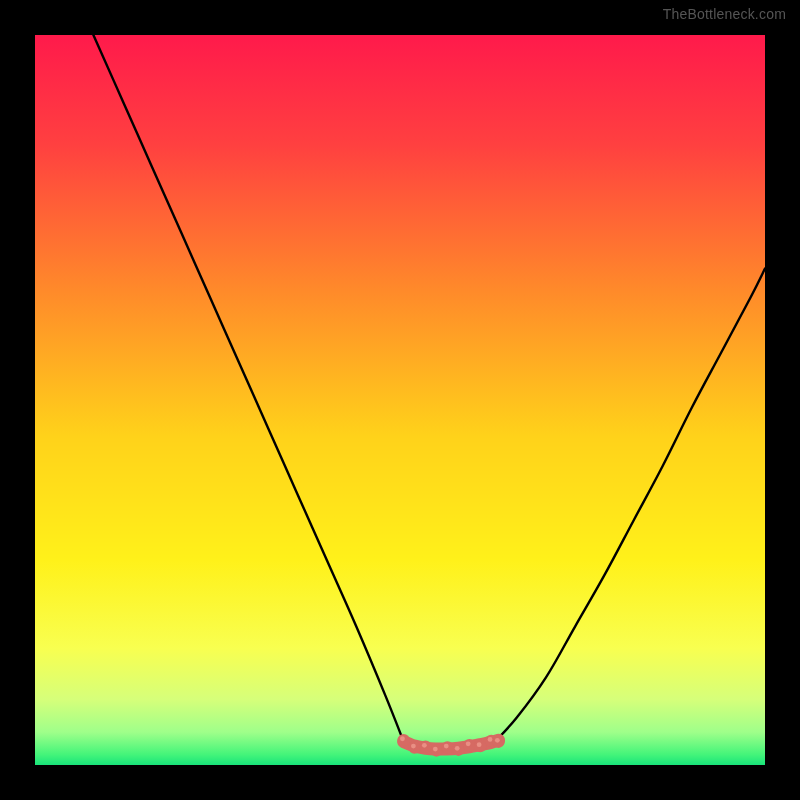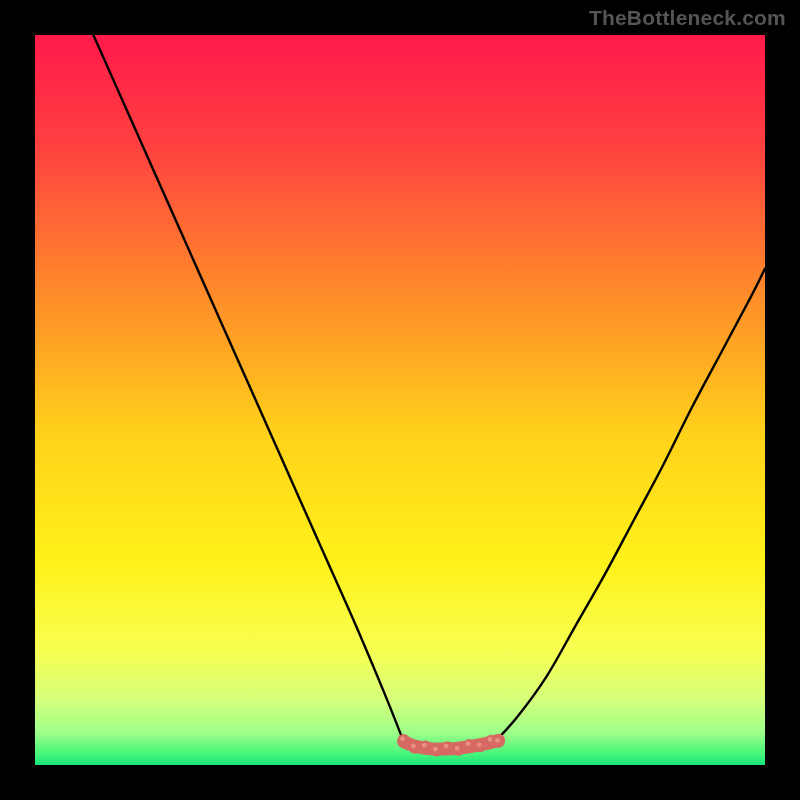--- a/index.html
+++ b/index.html
@@ -15,22 +15,22 @@
     position: relative;
     width: 800px;
     height: 800px;
     background: #000;
   }
   .watermark {
     position: absolute;
     top: 6px;
     right: 14px;
     color: #555;
-    font-size: 21px;
-    font-weight: 700;
+    font-size: 14px;
+    font-weight: 400;
     letter-spacing: 0.2px;
     z-index: 10;
   }
   .plot {
     position: absolute;
     left: 35px;
     top: 35px;
     width: 730px;
     height: 730px;
     overflow: hidden;

